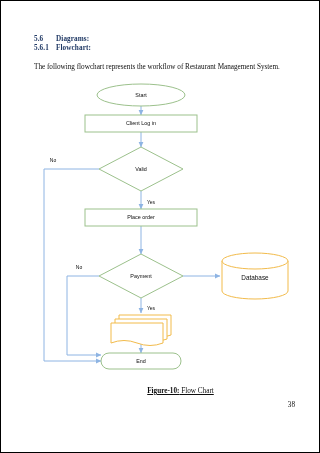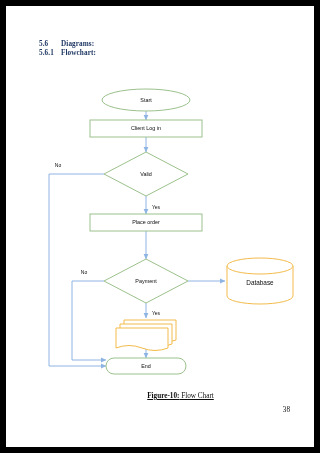--- a/index.html
+++ b/index.html
@@ -1,19 +1,19 @@
 <!DOCTYPE html>
 <html><head>
 <meta charset="utf-8">
 <style>
   html,body{margin:0;padding:0;background:#8a8a8a;}
   body{font-family:"Liberation Serif", serif;}
   .page{
     position:relative;width:320px;height:453px;background:#ffffff;
-    overflow:hidden;border:6px solid #000000;box-sizing:border-box;
+    overflow:hidden;border:1px solid #000000;box-sizing:border-box;
   }
   
   .heading{
     position:absolute;left:33px;color:#1f3864;font-weight:bold;
     font-size:7.2px;letter-spacing:.1px;white-space:nowrap;
   }
   .heading .num{display:inline-block;width:22px;}
   .heading.h1{top:34px;}
   .heading.h2{top:43px;}
   .para{
@@ -48,20 +48,21 @@
 
 <div class="page">
 
   <div class="heading h1">
     <span class="num">5.6</span><span>Diagrams:</span>
   </div>
   <div class="heading h2">
     <span class="num">5.6.1</span><span>Flowchart:</span>
   </div>
 
+  <div class="para">The following flowchart represents the workflow of Restaurant Management System.</div>
 
   <div class="flow">
     <svg width="320" height="300" viewBox="0 0 320 300" xmlns="http://www.w3.org/2000/svg">
       <defs>
         <marker id="ah" markerWidth="6" markerHeight="6" refX="5" refY="3" orient="auto">
           <path d="M0,0.6 L5.2,3 L0,5.4 z" fill="#8eb4e3"></path>
         </marker>
       </defs>
 
       <g stroke="#8eb4e3" stroke-width="1" fill="none">

